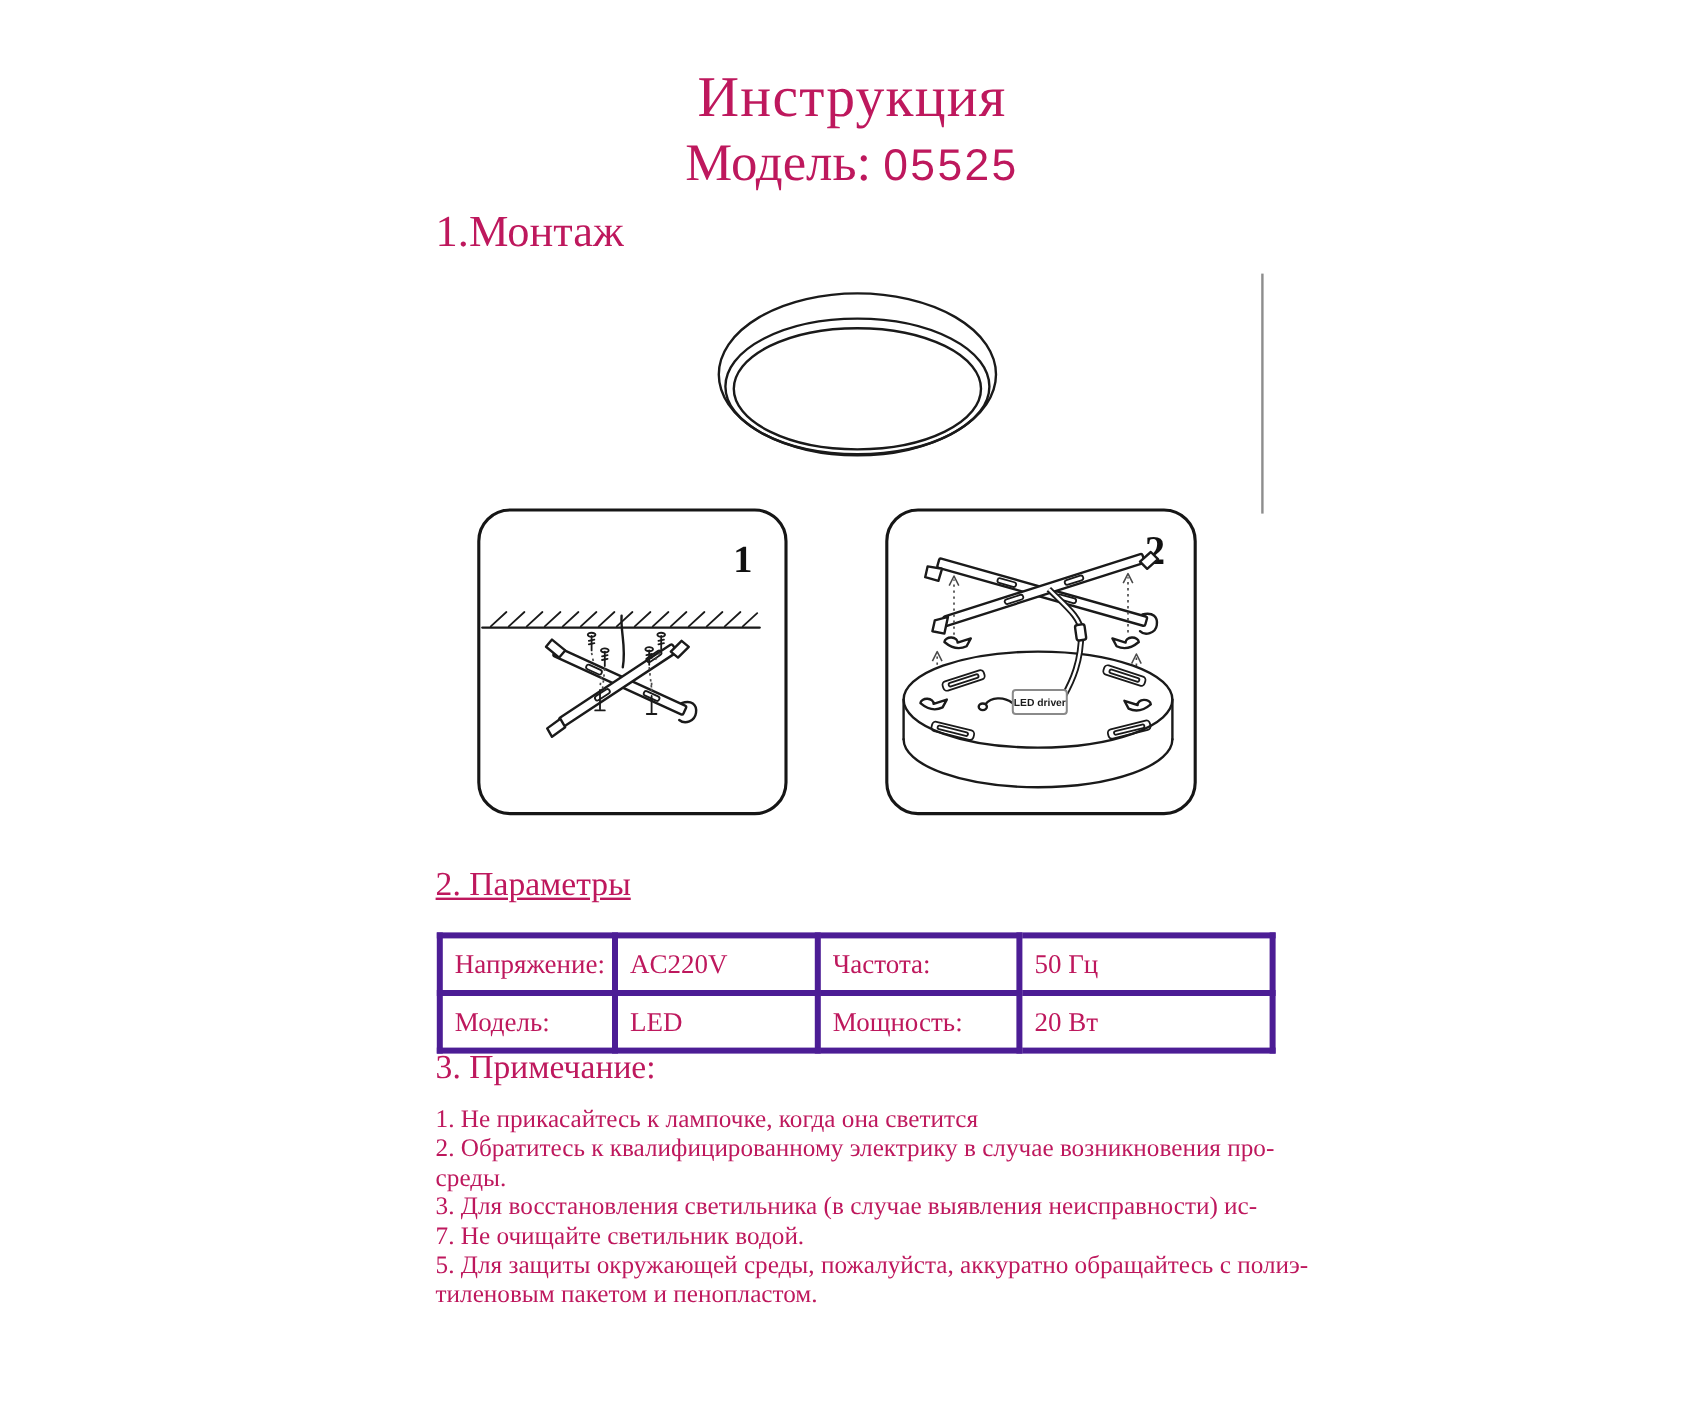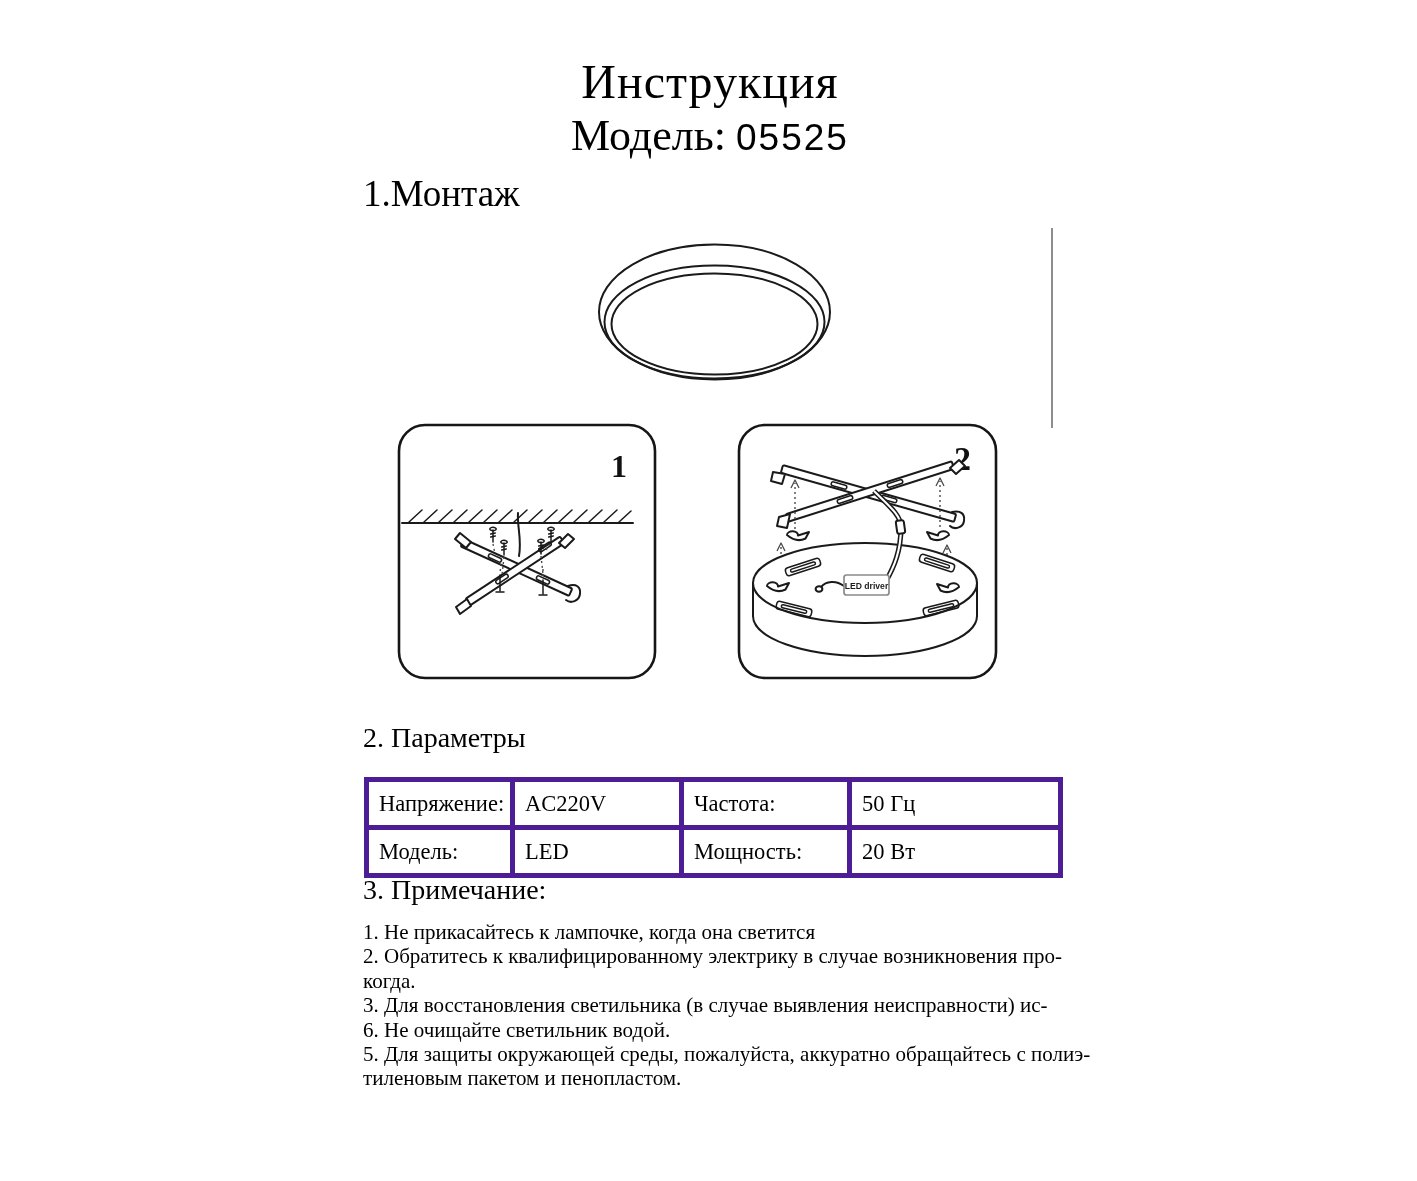--- a/index.html
+++ b/index.html
@@ -1,33 +1,33 @@
 <!DOCTYPE html>
 <html><head>
 <meta charset="utf-8">
 <style>
   html,body{margin:0;padding:0;background:#ffffff;}
   .page{
     position:relative;
     width:1417px;height:1181px;
     background:#ffffff;
     font-family:"Liberation Serif","DejaVu Serif",serif;
-    color:#000000;
+    color:#be185d;
     overflow:hidden;
   }
   .abs{position:absolute;}
   .title-wrap{left:363px;top:56px;width:694px;text-align:center;}
   .doc-title{font-size:48px;line-height:52px;font-weight:400;letter-spacing:1px;}
   .model-line{margin-top:4px;font-size:44px;line-height:48px;white-space:nowrap;}
   .model-number{
     font-family:"Liberation Sans","DejaVu Sans",sans-serif;
     font-size:37px;letter-spacing:2px;margin-left:10px;
   }
   .h-montage{left:363px;top:172px;font-size:37px;}
-  .h-params{left:363px;top:722px;font-size:28px;}
+  .h-params{left:363px;top:722px;font-size:28px;text-decoration:underline;}
   .h-notes{left:363px;top:874px;font-size:28px;}
   .lamp{left:596px;top:242px;}
   .panel1{left:397px;top:423px;}
   .panel2{left:737px;top:423px;}
   .scan-line{left:1051px;top:228px;width:2px;height:200px;background:#8d8d8d;}
   table.params{
     left:364px;top:777px;
     border-collapse:collapse;
     table-layout:fixed;
   }
@@ -284,20 +284,20 @@
         <td>20 Вт</td>
       </tr>
     </tbody>
   </table>
 
   <div class="abs h-notes">3. Примечание:</div>
 
   <div class="abs notes">
     <div class="note-line">1. Не прикасайтесь к лампочке, когда она светится</div>
     <div class="note-line">2. Обратитесь к квалифицированному электрику в случае возникновения про-</div>
-    <div class="note-line">когда.</div>
+    <div class="note-line">среды.</div>
     <div class="note-line">3. Для восстановления светильника (в случае  выявления неисправности) ис-</div>
-    <div class="note-line">6. Не очищайте  светильник водой.</div>
+    <div class="note-line">7. Не очищайте  светильник водой.</div>
     <div class="note-line">5. Для защиты окружающей среды, пожалуйста, аккуратно обращайтесь с полиэ-</div>
     <div class="note-line">тиленовым пакетом и пенопластом.</div>
   </div>
 
 </div>
 
 </body></html>

